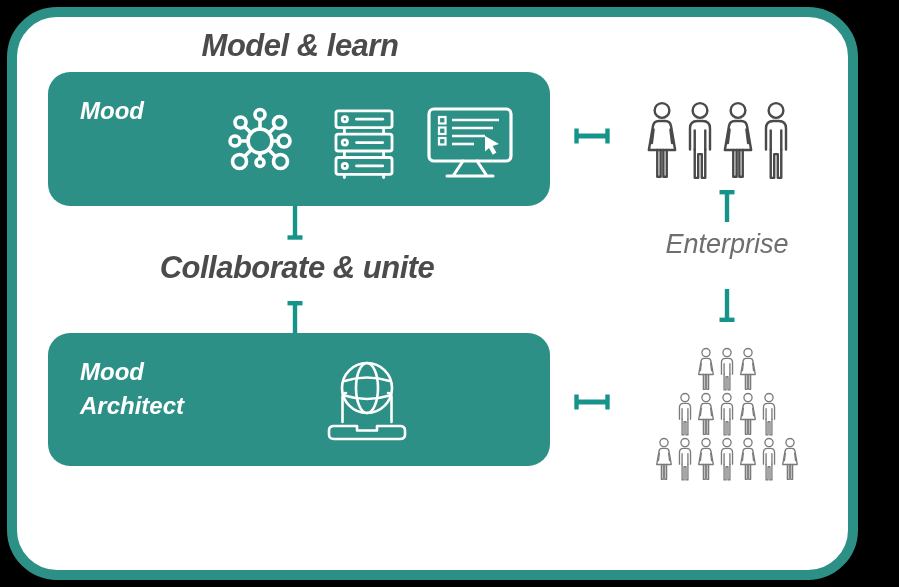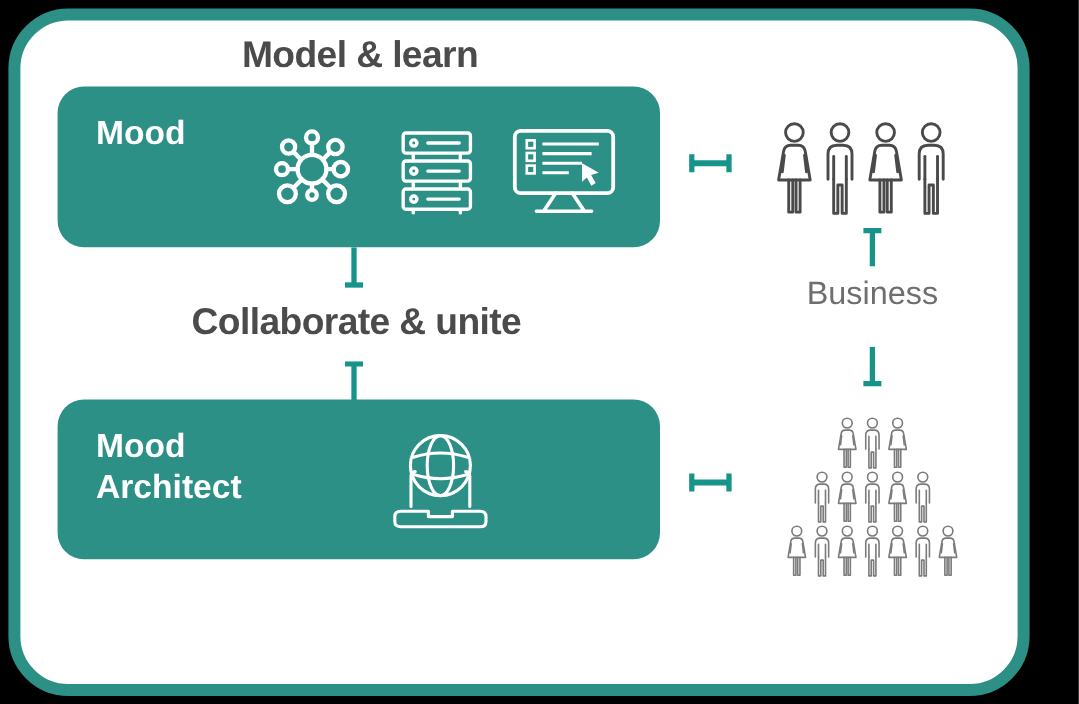--- a/index.html
+++ b/index.html
@@ -1,21 +1,21 @@
 <!DOCTYPE html>
 <html style="--accent: #2D9087; --connector: #17948A; --heading: #4B4B4B; --muted_label: #6E6E6E; --box_text: #FFFFFF; --experts_outline: #4A4A4A; --crowd_outline: #7B7B7B; --canvas_bg: #000000; --panel_bg: #FFFFFF;"><head>
 <meta charset="utf-8">
 <style>
   html,body{margin:0;padding:0;}
   body{
     width:899px;height:587px;overflow:hidden;
     background:var(--canvas_bg,#000);
     font-family:"Liberation Sans",sans-serif;
   }
-  .stage{position:relative;width:865px;height:587px;}
+  .stage{position:relative;width:865px;height:587px;font-style:italic;}
   .frame{
     position:absolute;left:7px;top:7px;right:7px;bottom:7px;
     border:10px solid var(--accent,#2D9087);
     border-radius:50px;
     background:var(--panel_bg,#fff);
     box-sizing:border-box;
   }
   .title{
     position:absolute;margin:0;
     font-weight:700;font-size:31px;letter-spacing:-0.5px;
@@ -28,21 +28,21 @@
   .box{
     position:absolute;left:48px;width:502px;height:134px;
     background:var(--accent,#2D9087);
     border-radius:22px;
   }
   .box-mba{top:72px;}
   .box-mae{top:333px;height:133px;}
   .box-label{
     position:absolute;left:32px;top:22px;
     color:var(--box_text,#fff);
-    font-weight:700;font-size:28px;line-height:34px;
+    font-weight:700;font-size:24px;line-height:34px;
   }
   .box-label span{display:block;}
   .boxicon{position:absolute;display:block;}
   .icon-network{left:172px;top:28px;width:80px;height:80px;}
   .icon-server{left:285px;top:36px;width:62px;height:71px;}
   .icon-monitor{left:379px;top:35px;width:86px;height:73px;}
   .icon-laptop{left:279px;top:27px;width:80px;height:82px;}
   .connector{position:absolute;color:var(--connector,#17948A);display:block;}
   .vc1{left:285px;top:206px;width:20px;height:34px;}
   .vc2{left:285px;top:301px;width:20px;height:33px;}
@@ -226,21 +226,21 @@
       </svg>
     </div>
 
   <svg class="connector vc3" viewBox="0 0 20 32">
     <g stroke="currentColor" stroke-width="4.4" fill="none">
       <line x1="2.5" y1="2.2" x2="17.5" y2="2.2"></line>
         <line x1="10" y1="2.2" x2="10" y2="32"></line>
     </g>
   </svg>
   <div class="kt-label">
-    <span>Business</span>
+    <span>Enterprise</span>
   </div>
   <svg class="connector vc4" viewBox="0 0 20 33">
     <g stroke="currentColor" stroke-width="4.4" fill="none">
       <line x1="10" y1="0" x2="10" y2="30.5"></line>
         <line x1="2.5" y1="30.8" x2="17.5" y2="30.8"></line>
     </g>
   </svg>
 
   <div class="crowd-row cr-0">
       <svg viewBox="0 0 36 76" class="person">

